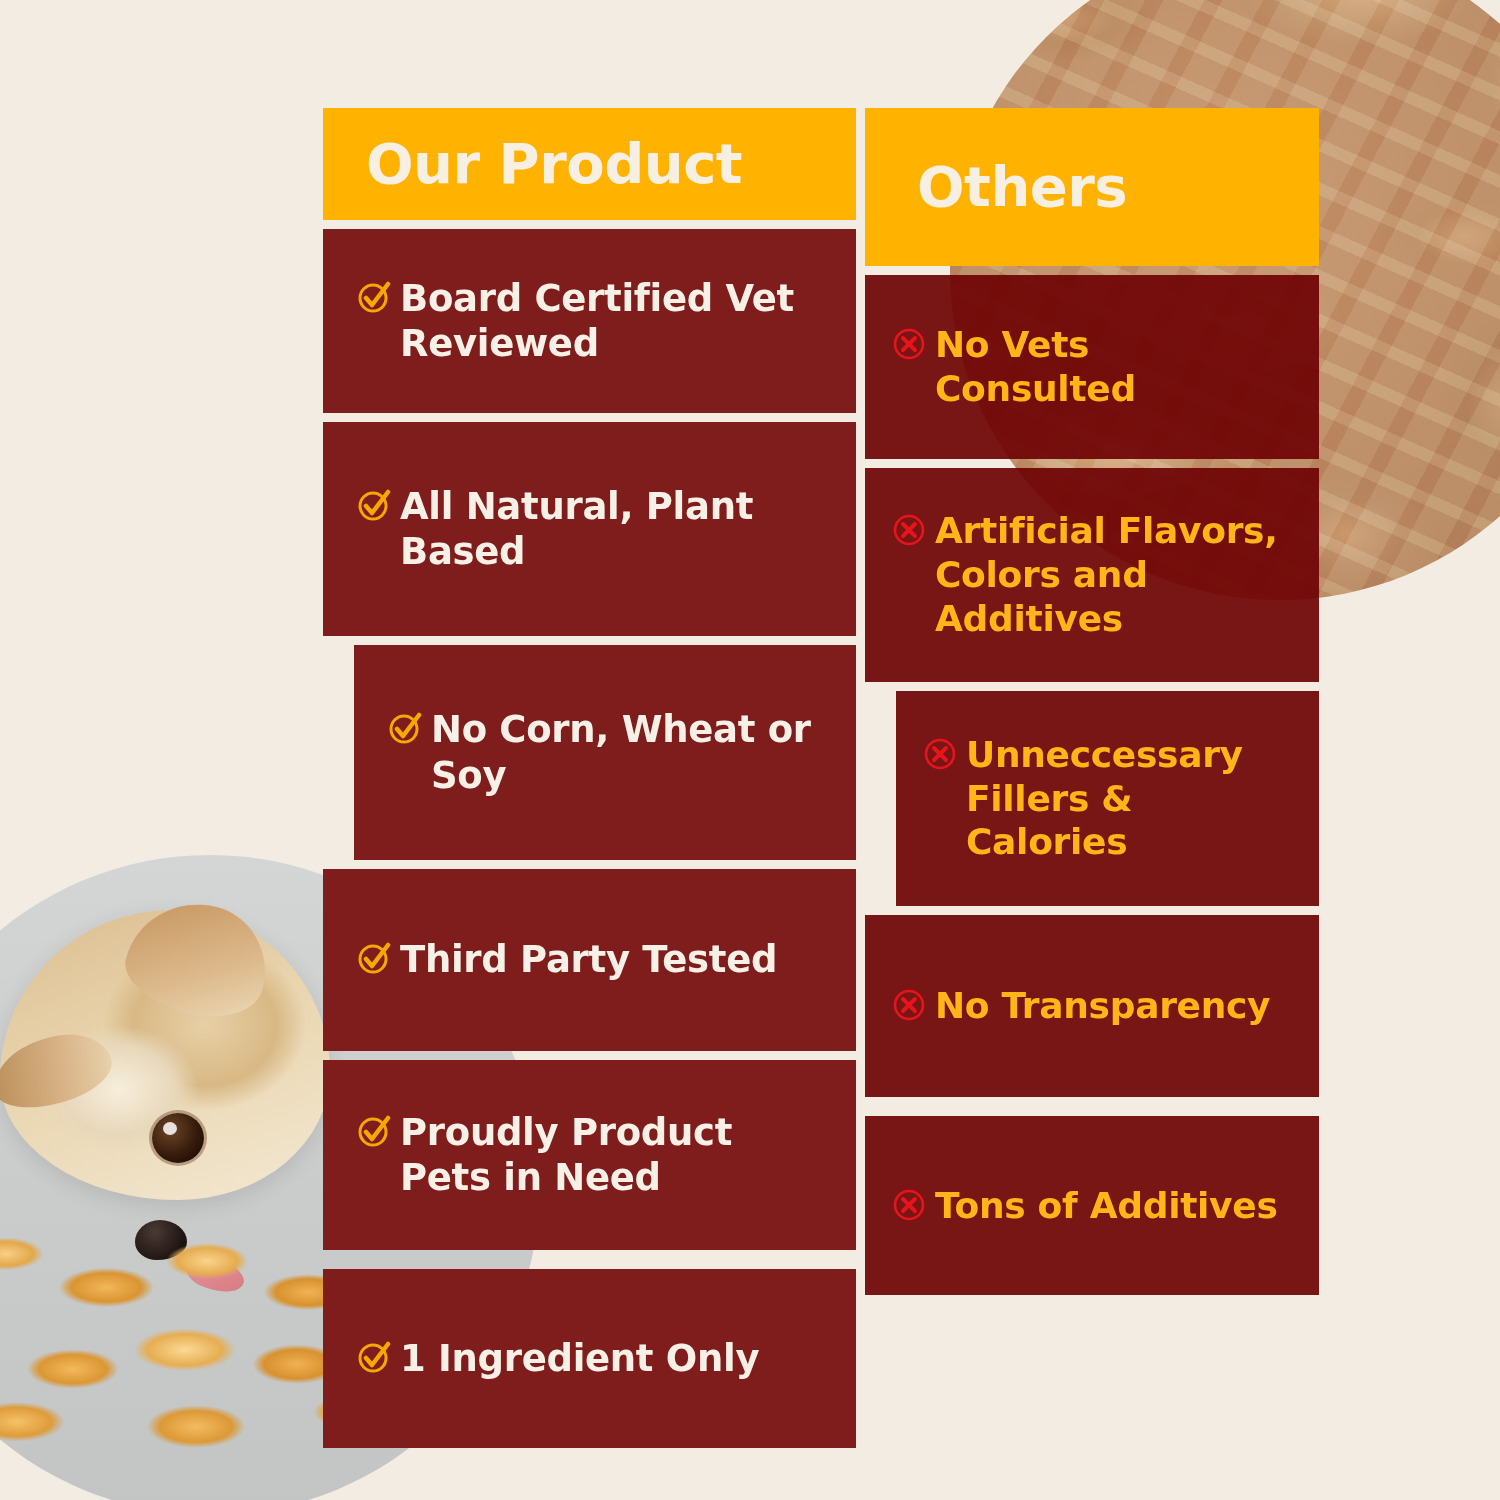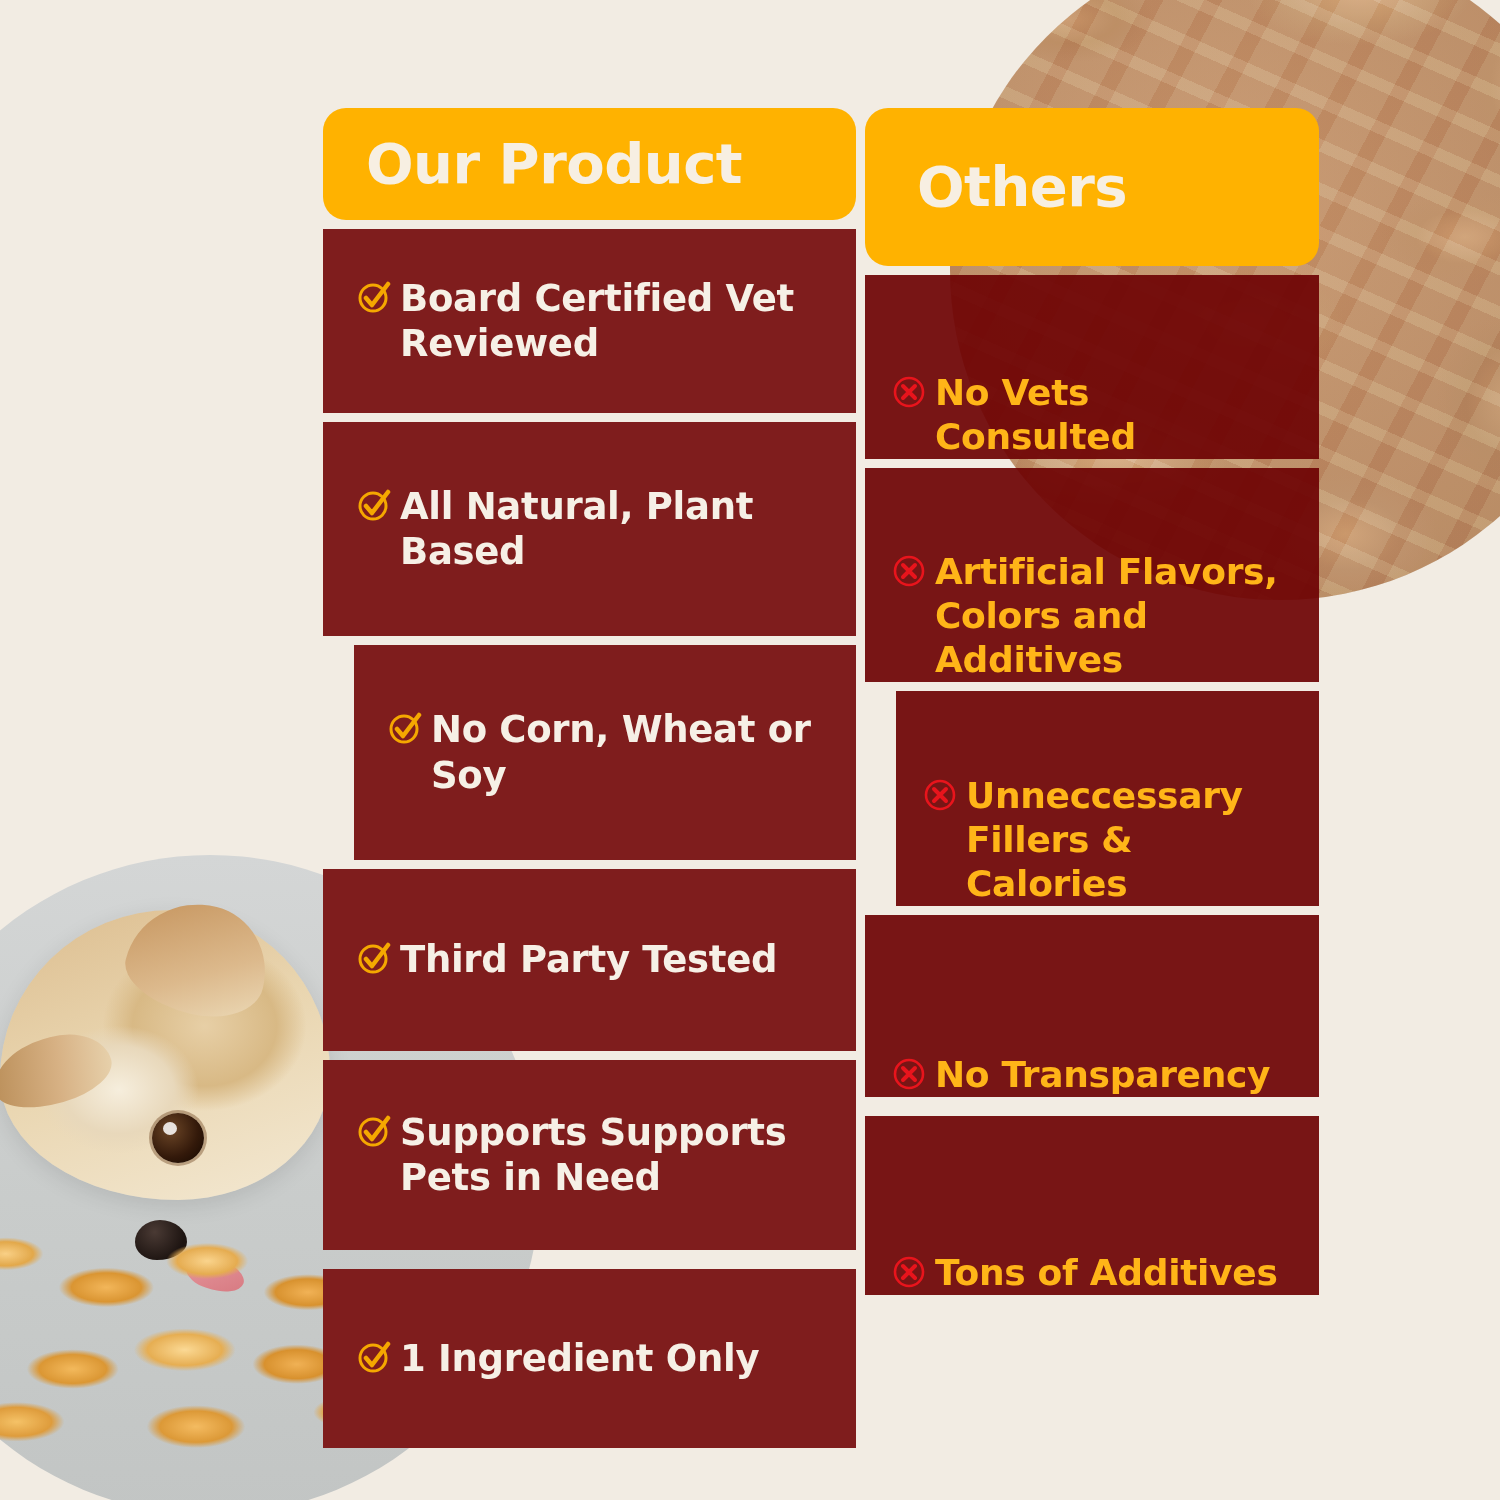--- a/index.html
+++ b/index.html
@@ -169,21 +169,20 @@
   }
   #column-our-product { width: 533px; }
   #column-others      { width: 454px; }
 
   .col-header {
     background: #FFB200;
     display: flex;
     align-items: center;
     height: 158px;
     box-sizing: border-box;
-    border-radius: 23px;
   }
   #header-our-product { padding-left: 43px; }
   #header-others      { padding-left: 52px; }
   .col-header-text {
     color: #F7EFE2;
     font-family: "DejaVu Sans", sans-serif;
     font-weight: bold;
     font-size: 56px;
     letter-spacing: -0.5px;
     line-height: 1;
@@ -195,21 +194,20 @@
     align-items: center;
     box-sizing: border-box;
   }
   .cell-ours {
     background: #7f1d1d;
     padding: 0 30px 0 34px;
   }
   .cell-theirs {
     background: rgba(110, 2, 3, 0.92);
     padding: 0 18px 0 27px;
-    align-items: flex-end;
   }
 
   .cell-inner {
     display: flex;
     align-items: flex-start;
     gap: 9px;
   }
   .cell-label {
     font-family: "DejaVu Sans", sans-serif;
     font-weight: bold;
@@ -305,21 +303,21 @@
         <span class="cell-label">Third Party Tested</span>
       </div>
     </div>
 
     <div class="cell cell-ours" id="row-5">
       <div class="cell-inner">
         <svg class="icon icon-check" viewBox="0 0 34 34">
           <circle cx="16" cy="18" r="13" fill="none" stroke="#F5A800" stroke-width="3"></circle>
           <path d="M9 18 L15 25 L31 4" fill="none" stroke="#F5A800" stroke-width="4.5" stroke-linecap="round" stroke-linejoin="round"></path>
         </svg>
-        <span class="cell-label">Supports Supports Pets in Need</span>
+        <span class="cell-label">Proudly Product Pets in Need</span>
       </div>
     </div>
 
     <div class="cell cell-ours" id="row-6">
       <div class="cell-inner">
         <svg class="icon icon-check" viewBox="0 0 34 34">
           <circle cx="16" cy="18" r="13" fill="none" stroke="#F5A800" stroke-width="3"></circle>
           <path d="M9 18 L15 25 L31 4" fill="none" stroke="#F5A800" stroke-width="4.5" stroke-linecap="round" stroke-linejoin="round"></path>
         </svg>
         <span class="cell-label">1 Ingredient Only</span>

